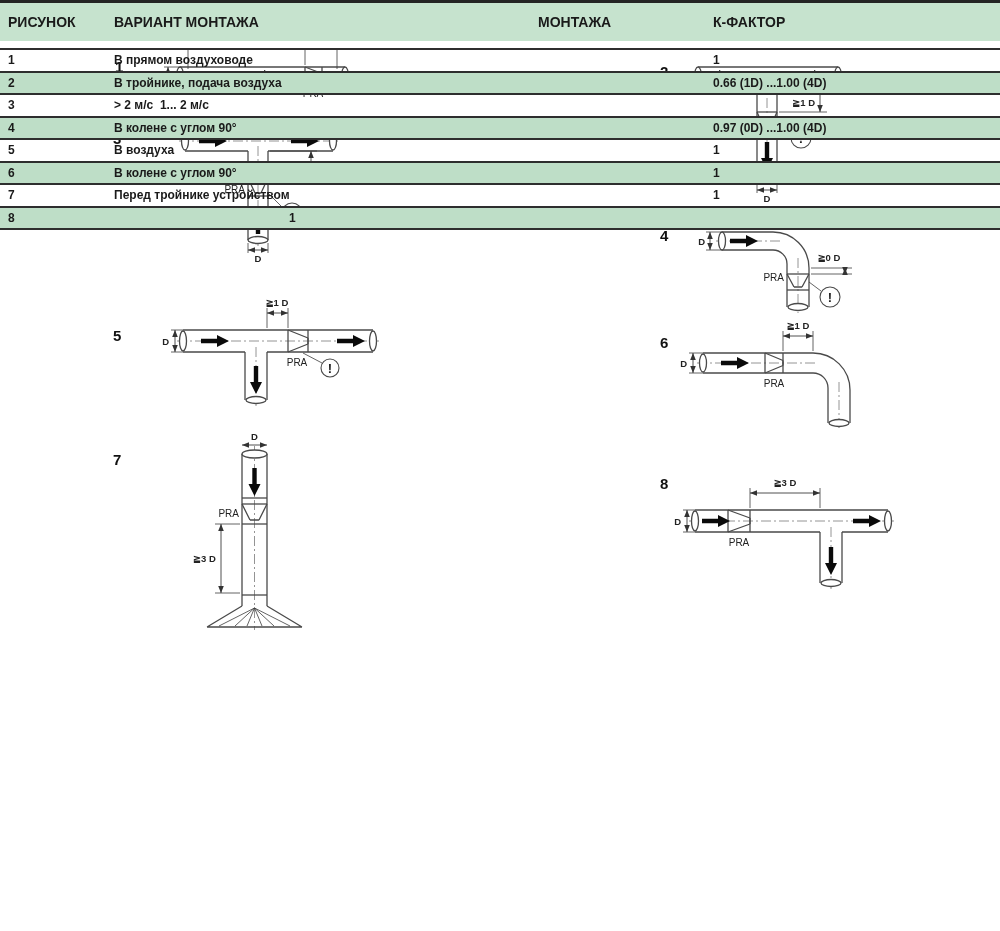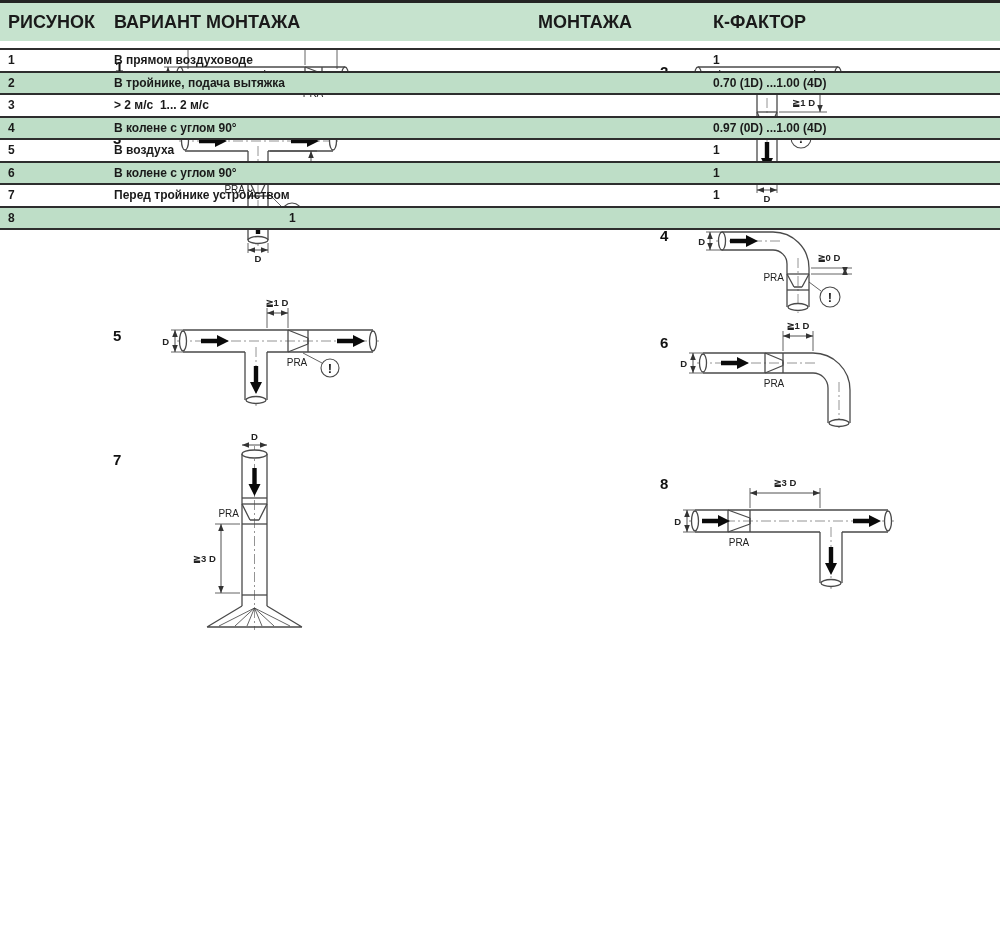--- a/index.html
+++ b/index.html
@@ -20,21 +20,21 @@
   .cl    { fill:none; stroke:#787878; stroke-width:0.8; stroke-dasharray:10 3 2 3; }
   .dim   { fill:none; stroke:#3c3c3c; stroke-width:0.9; }
   .thin  { fill:none; stroke:#3c3c3c; stroke-width:0.8; }
   .flow  { fill:#0a0a0a; }
   .excl-c { fill:#fff; stroke:#4a4a4a; stroke-width:1.1; }
   .excl-t { font-size:13px; font-weight:bold; text-anchor:middle; }
 
   
   .tbl { position:absolute; left:0; top:700; width:1000px; color:#1a1a1a; }
   .thead { display:flex; align-items:center; height:38px; background:#c6e3ce;
-           border-top:3px solid #242424; font-weight:bold; font-size:18px; }
+           border-top:3px solid #242424; font-weight:bold; font-size:14px; }
   .tspacer { height:7px; background:#fff; }
   .trow { display:flex; align-items:center; height:20.5px;
           border-top:2px solid #2e2e2e; font-weight:bold; font-size:12px; }
   .trow.green { background:#bedec7; }
   .trow.last { border-bottom:2px solid #2e2e2e; }
   .c1 { width:114px; padding-left:8px; box-sizing:border-box; }
   .c2 { width:424px; }
   .c3 { width:175px; white-space:pre; }
   .c4 { flex:1; white-space:pre; }
 </style>
@@ -350,23 +350,23 @@
     <div class="tspacer"></div>
 
     <div class="trow">
       <div class="c1">1</div>
       <div class="c2">В прямом воздуховоде</div>
       <div class="c3"></div>
       <div class="c4">1</div>
     </div>
     <div class="trow green">
       <div class="c1">2</div>
-      <div class="c2">В тройнике, подача вытяжка</div>
-      <div class="c3"></div>
-      <div class="c4">0.70 (1D) ...1.00 (4D)</div>
+      <div class="c2">В тройнике, подача воздуха</div>
+      <div class="c3"></div>
+      <div class="c4">0.66 (1D) ...1.00 (4D)</div>
     </div>
     <div class="trow">
       <div class="c1">3</div>
       <div class="c3">&gt; 2 м/с  1... 2 м/с</div>
     </div>
     <div class="trow green">
       <div class="c1">4</div>
       <div class="c2">В колене с углом 90°</div>
       <div class="c3"></div>
       <div class="c4">0.97 (0D) ...1.00 (4D)</div>

